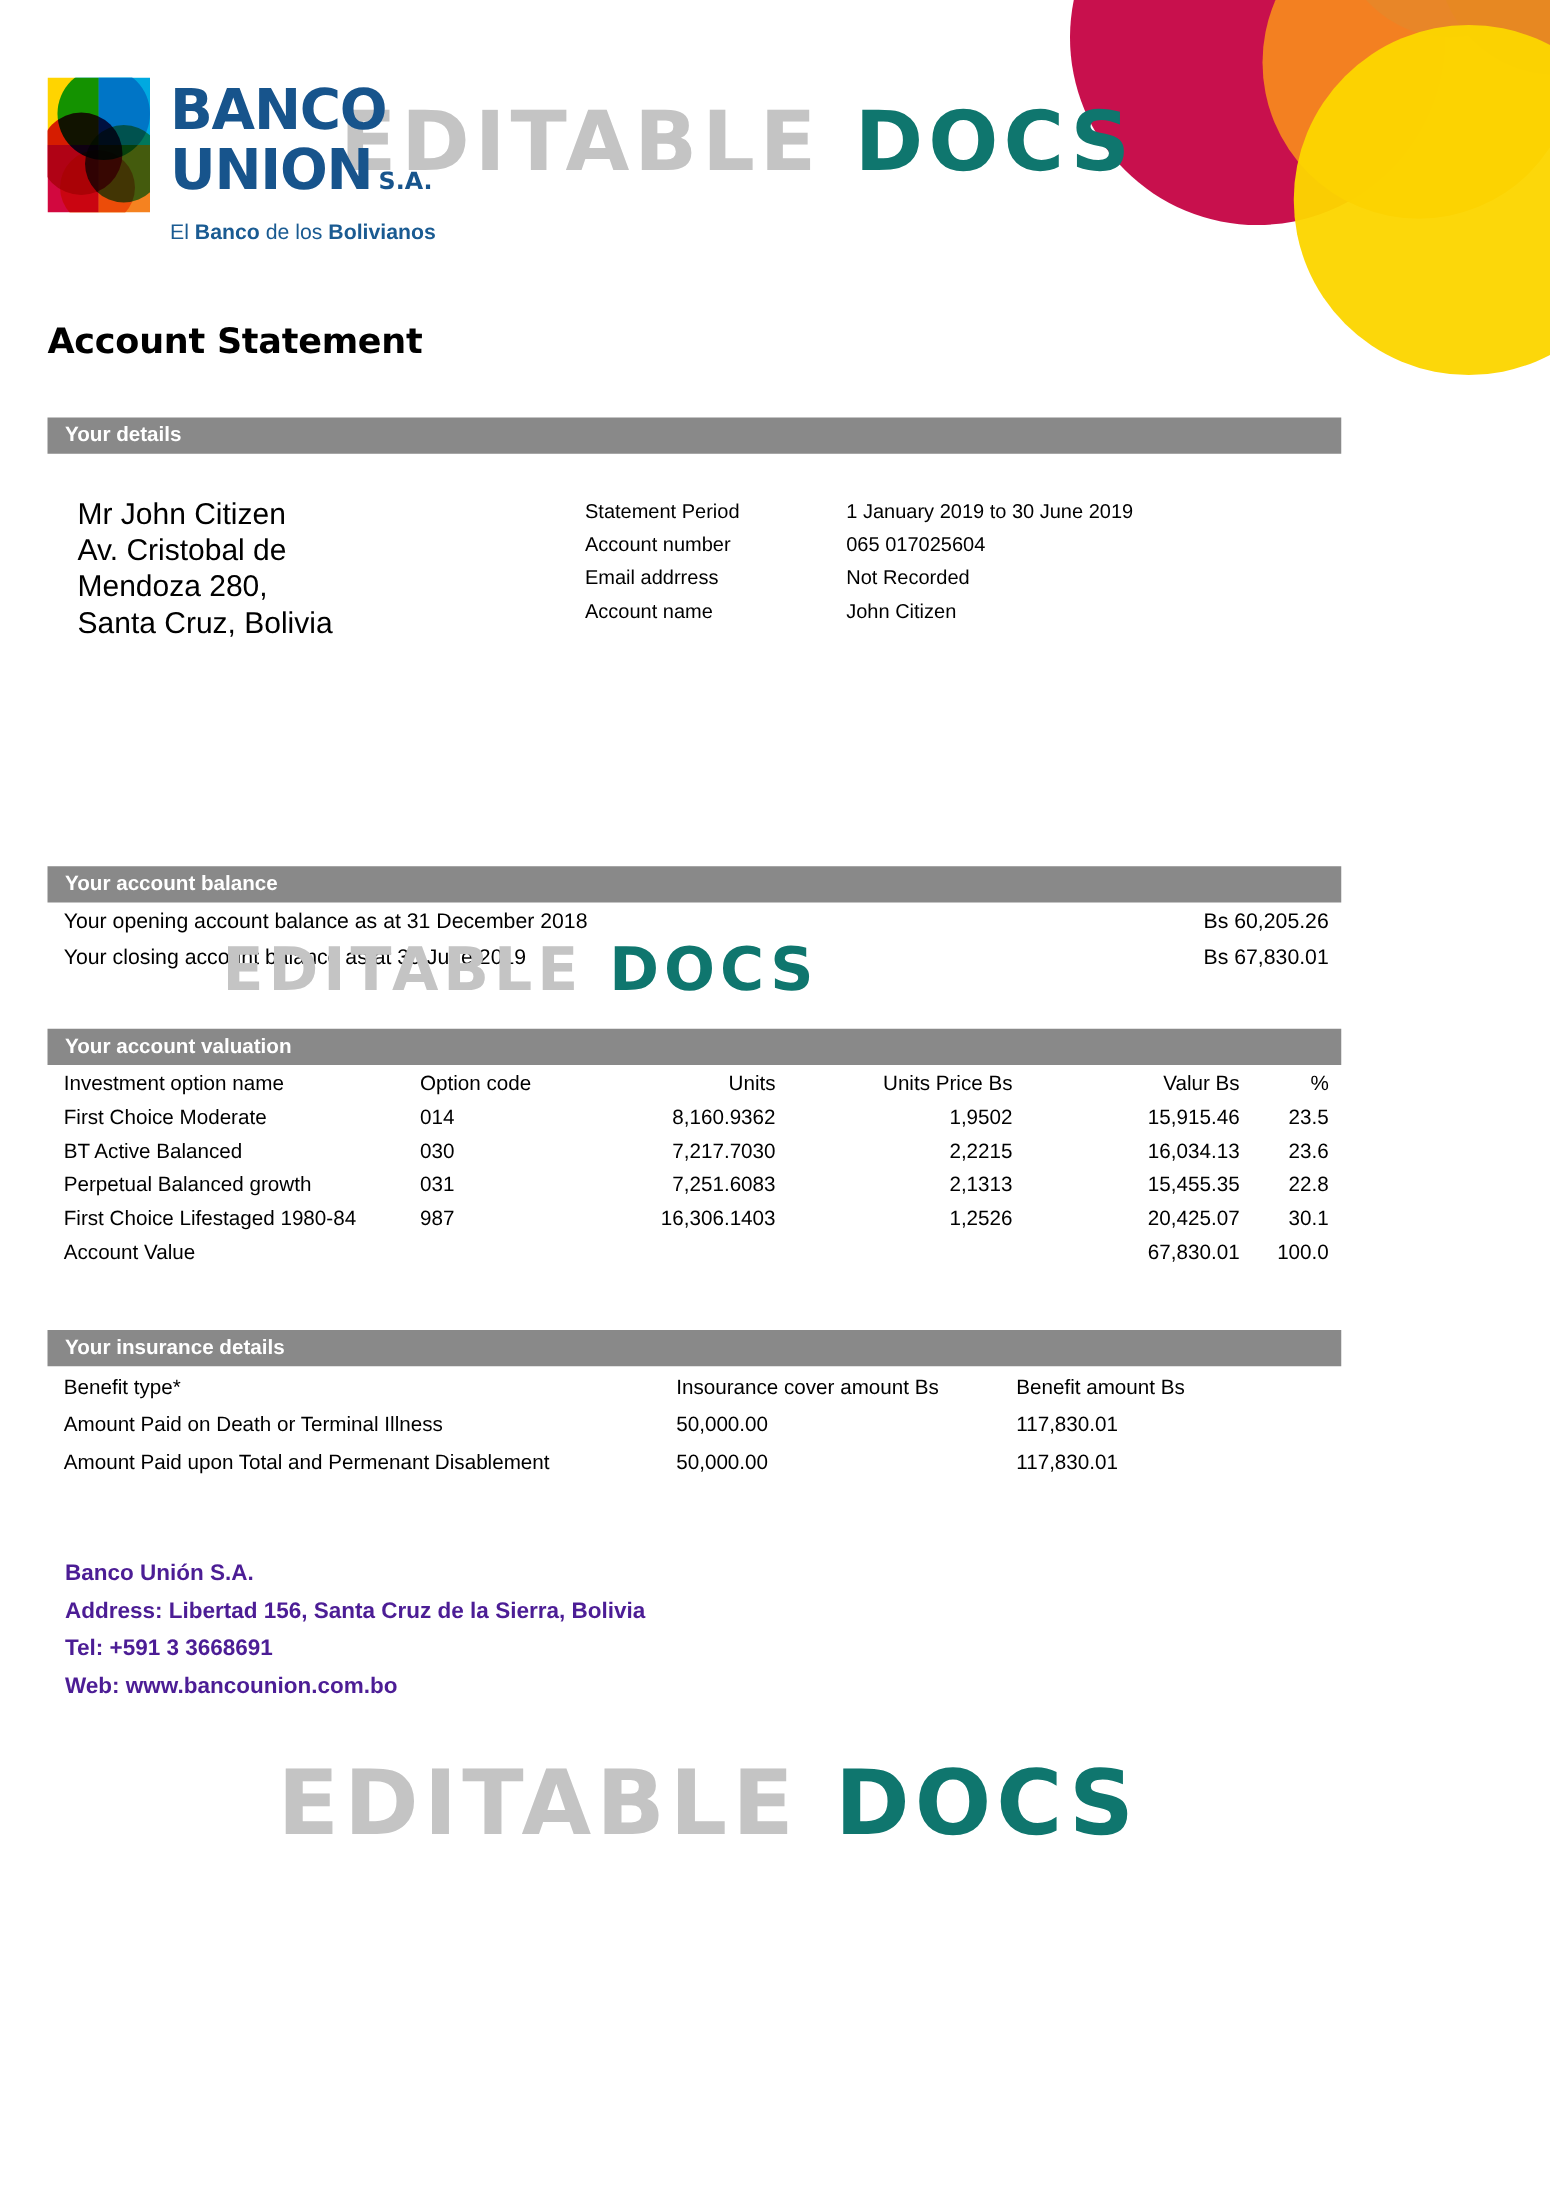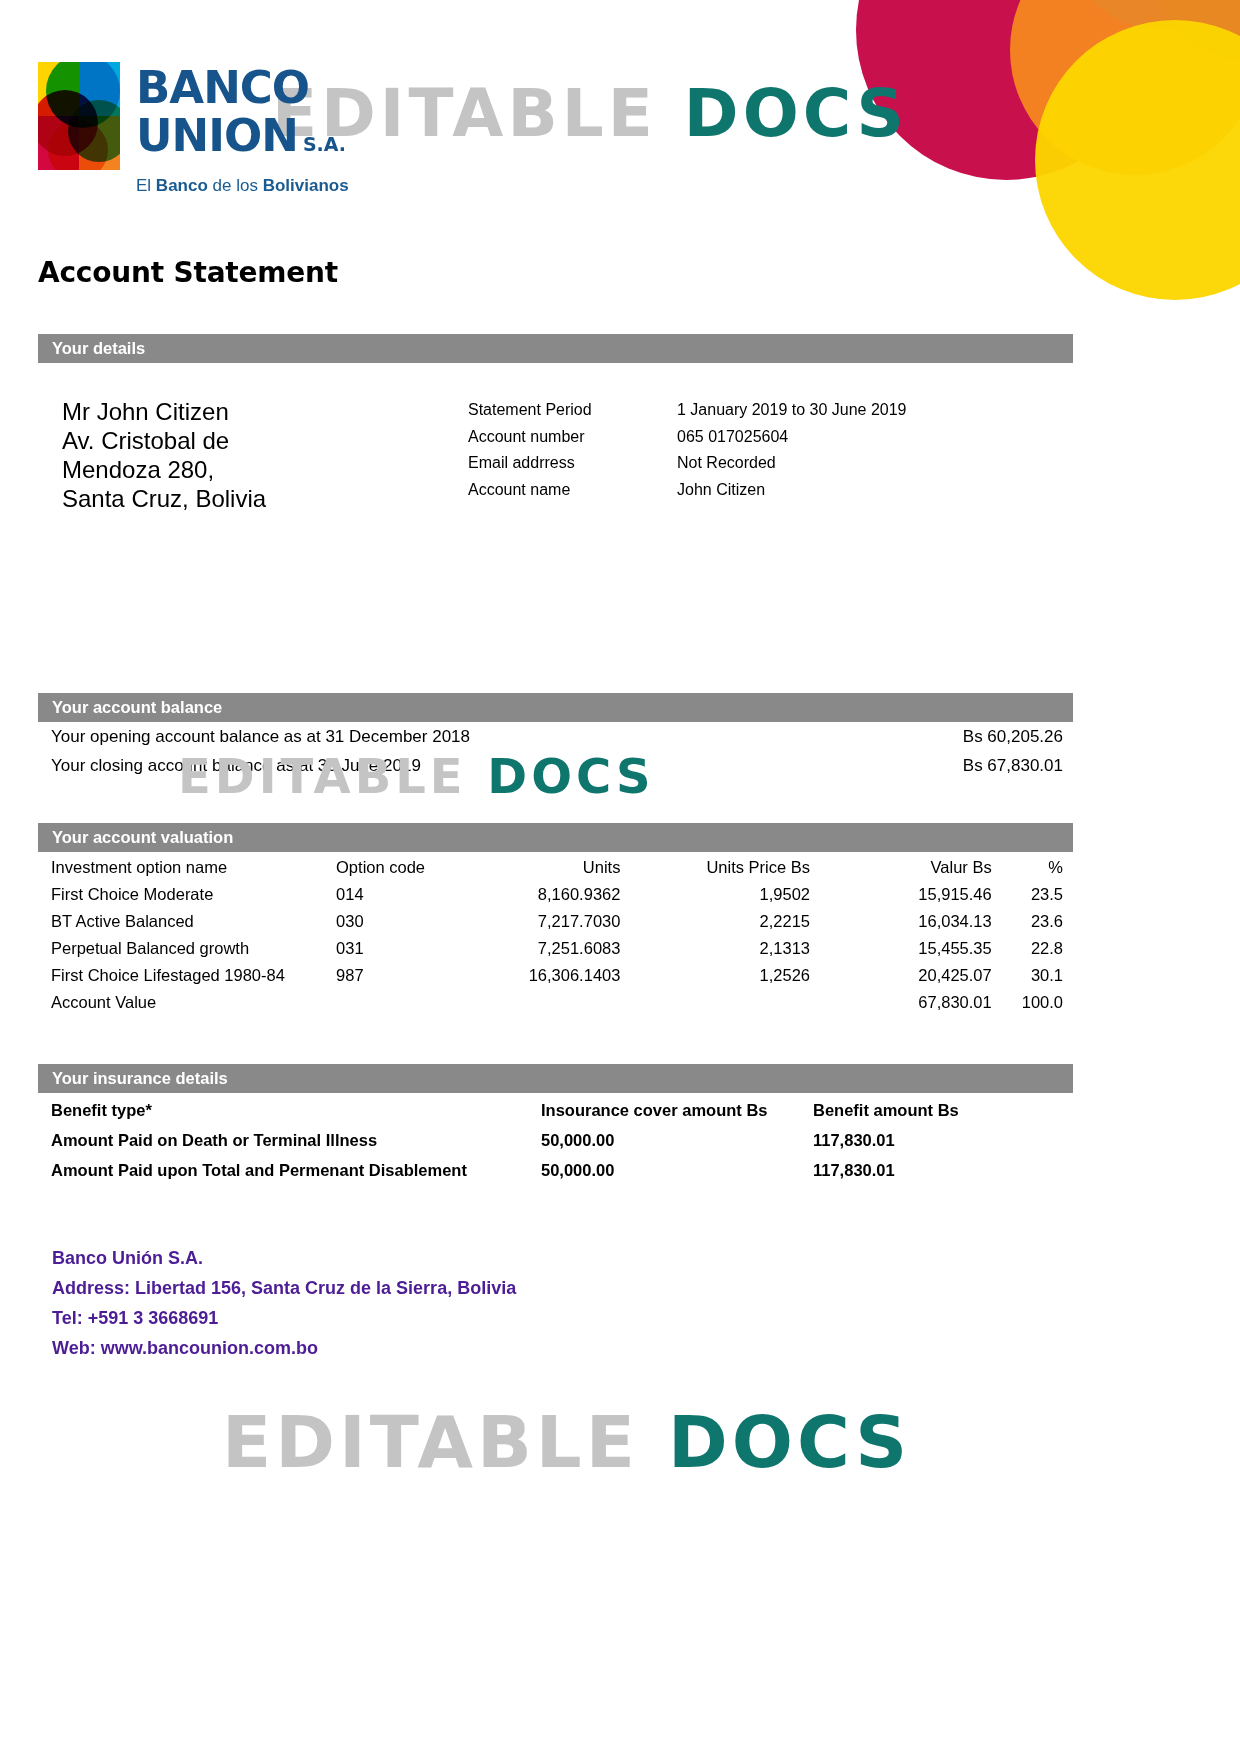--- a/index.html
+++ b/index.html
@@ -257,21 +257,21 @@
   table.val .c-pct    { text-align: right; padding-right: 10px; }
 
   
   table.ins {
     width: 100%;
     border-collapse: collapse;
     font-size: 16.5px;
     margin-top: 2px;
   }
   table.ins td, table.ins th {
-    font-weight: bold;
+    font-weight: normal;
     text-align: left;
     padding: 3px 0;
     line-height: 24px;
     vertical-align: top;
   }
   table.ins .i-type    { width: 490px; padding-left: 13px; }
   table.ins .i-cover   { width: 272px; }
   table.ins .i-benefit { }
 
   

